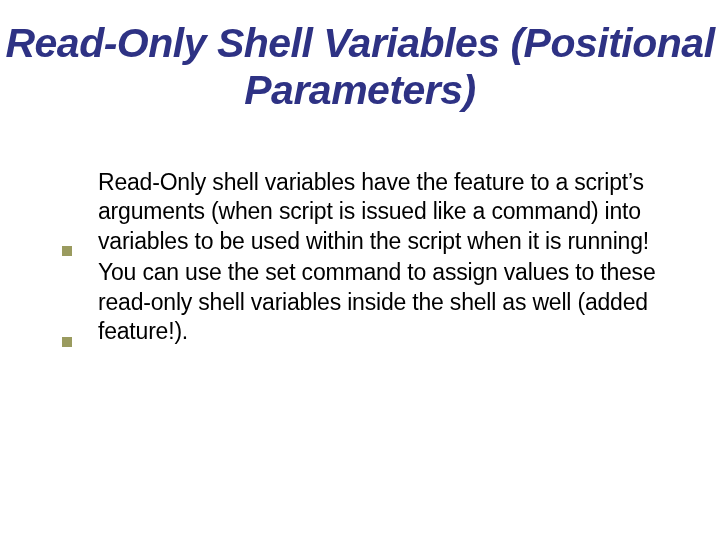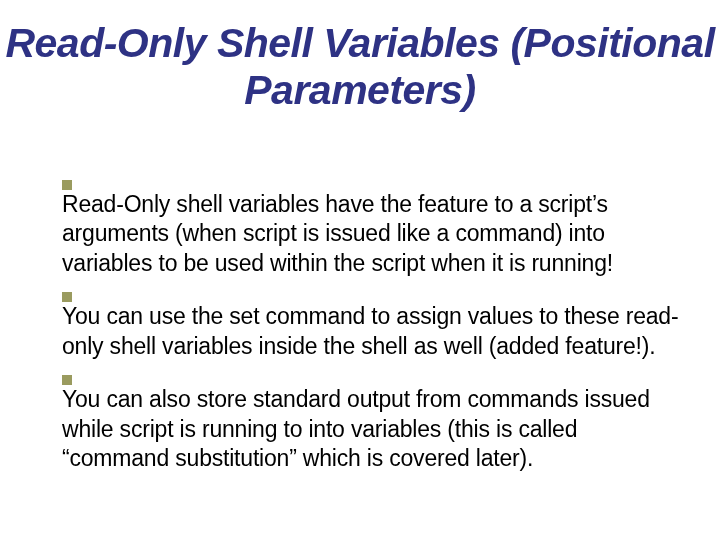--- a/index.html
+++ b/index.html
@@ -32,23 +32,22 @@
     letter-spacing: -0.5px;
   }
   .body {
     position: absolute;
     top: 168px;
     left: 62px;
     width: 620px;
   }
   .bullet-item {
     display: flex;
-    align-items: flex-start;
+    align-items: flex-end;
     margin-bottom: 2px;
-    flex-direction: column;
   }
   .bullet-marker {
     flex: 0 0 auto;
     width: 10px;
     height: 10px;
     background: #9a9b5f;
     margin-top: 12px;
     margin-right: 26px;
   }
   .bullet-text {
@@ -66,18 +65,14 @@
   <div class="title">Read-Only Shell Variables (Positional Parameters)</div>
   <div class="body">
     <div class="bullet-item">
       <div class="bullet-marker"></div>
       <div class="bullet-text">Read-Only shell variables have the feature to a script’s arguments (when script is issued like a command) into variables to be used within the script when it is running!</div>
     </div>
     <div class="bullet-item">
       <div class="bullet-marker"></div>
       <div class="bullet-text">You can use the set command to assign values to these read-only shell variables inside the shell as well (added feature!).</div>
     </div>
-    <div class="bullet-item">
-      <div class="bullet-marker"></div>
-      <div class="bullet-text">You can also store standard output from commands issued while script is running to into variables (this is called “command substitution” which is covered later).</div>
-    </div>
   </div>
 </div>
 
 </body></html>

